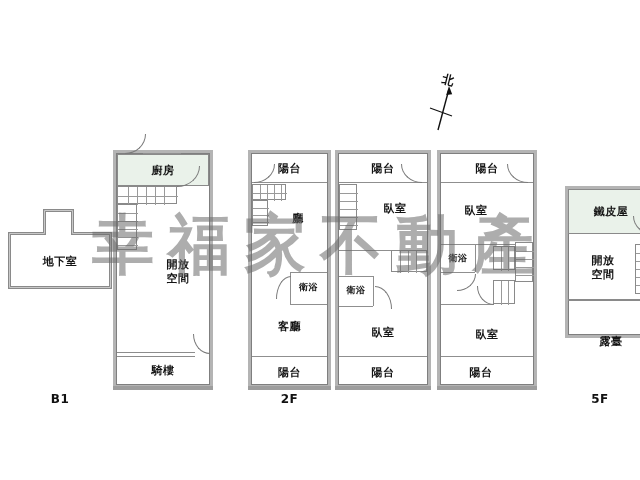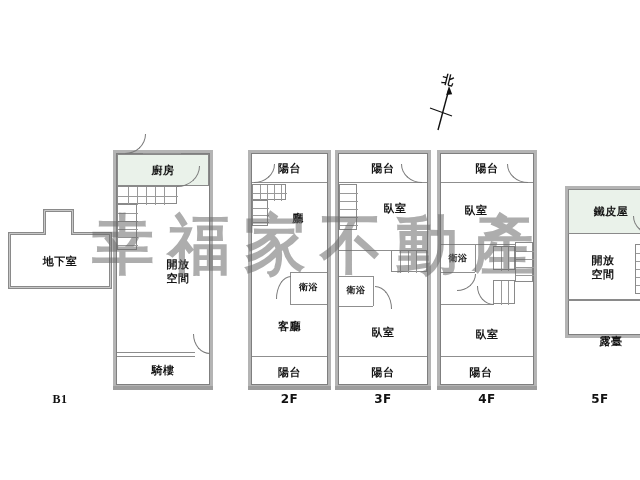--- a/index.html
+++ b/index.html
@@ -360,23 +360,21 @@
 
     <div class="part parth" style="left:3px; top:113px; width:86px; background:#8a8a8a; height:2px;"></div>
     <div class="lbl" style="left:3px; top:126px; width:86px;margin-top:23px;">露臺</div>
   </div>
 
   <div class="cap-bar" style="left:113px; top:386px; width:100px;"></div>
   <div class="cap-bar" style="left:248px; top:386px; width:83px;"></div>
   <div class="cap-bar" style="left:335px; top:386px; width:96px;"></div>
   <div class="cap-bar" style="left:437px; top:386px; width:100px;"></div>
 
-  <div class="cap-name" style="left:28px; top:392px; width:64px;font-family:Liberation Serif, serif;">B1</div>
+  <div class="cap-name" style="left:28px; top:392px; width:64px;">B1</div>
   <div class="cap-name" style="left:248px; top:392px; width:83px;">2F</div>
-  <div class="cap-name" style="left:335px; top:392px; width:96px;">3F</div>
-  <div class="cap-name" style="left:437px; top:392px; width:100px;">4F</div>
   <div class="cap-name" style="left:568px; top:392px; width:64px;">5F</div>
 
   <div id="watermark">
     <div class="wm-text">幸福家不動產</div>
   </div>
 
 </div>
 
 </body></html>

